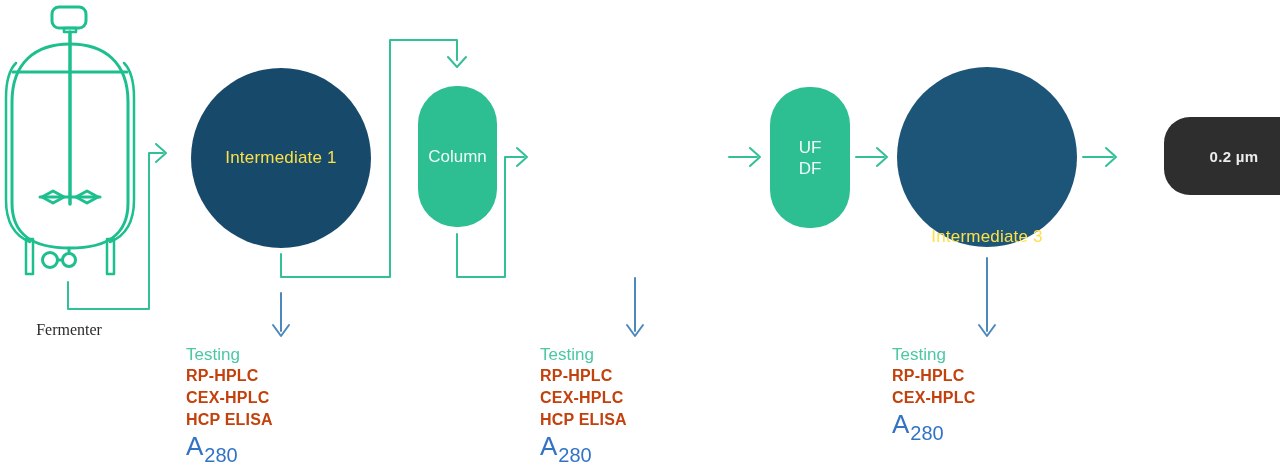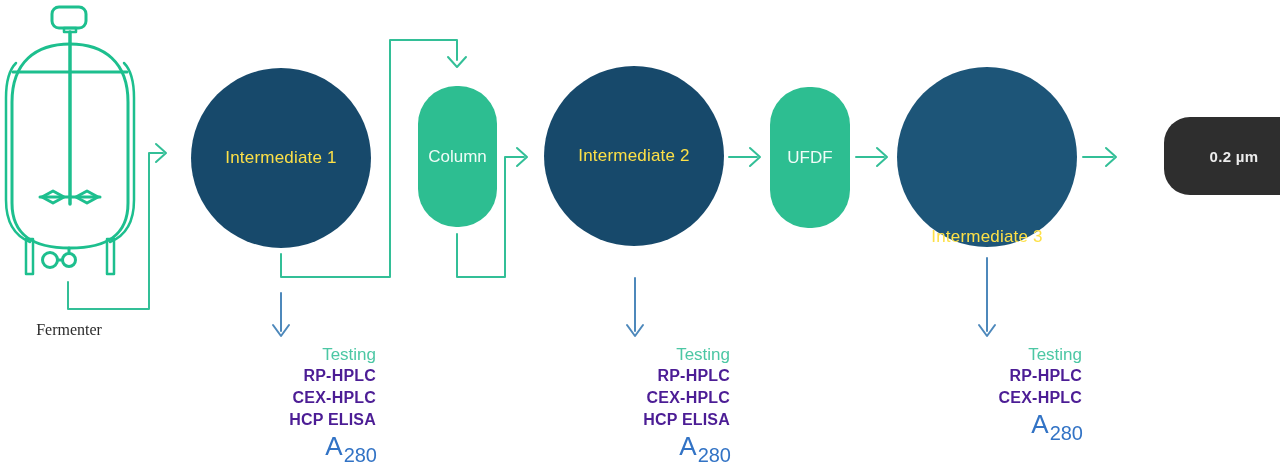--- a/index.html
+++ b/index.html
@@ -47,21 +47,21 @@
   #node-intermediate-3 { left: 897px; top: 67px; align-items: flex-end; }
 
   .pill {
     background: var(--shape-green, #2dbe91);
     color: #effcf7;
     font-size: 17px;
     border-radius: 38px;
   }
   #node-column { left: 418px; top: 86px; width: 79px; height: 141px; }
   #node-ufdf   { left: 770px; top: 87px; width: 80px; height: 141px;
-                 flex-direction: row; line-height: 21px; }
+                 flex-direction: column; line-height: 21px; }
 
   .filter-box {
     left: 1128px; top: 117px;
     width: 140px; height: 78px;
     border-radius: 26px;
     background: var(--filter-dark, #2e2e2e);
     color: #ececec;
     font-size: 15px;
     font-weight: bold;
     letter-spacing: 0.3px;
@@ -76,33 +76,33 @@
     font-size: 16px;
     color: #2b2b2b;
     font-family: Liberation Serif, serif;
   }
 
   
   .testing {
     position: absolute;
     top: 344px;
     width: 190px;
-    text-align: right;
+    text-align: left;
   }
   #testing-block-1 { left: 186px; }
   #testing-block-2 { left: 540px; }
   #testing-block-3 { left: 892px; }
 
   .testing-title {
     color: var(--testing-title-teal, #4cc7a4);
     font-size: 17px;
     line-height: 21px;
   }
   .test-line {
-    color: #4c1d95;
+    color: #c2410c;
     font-size: 16px;
     font-weight: bold;
     line-height: 22px;
     letter-spacing: 0.2px;
   }
   .absorbance {
     color: var(--absorbance-blue, #3273c5);
     line-height: 28px;
     margin-top: 1px;
   }
@@ -188,23 +188,20 @@
   </svg>
 
   <div class="node circle" id="node-intermediate-1">
     <span>Intermediate 1</span>
   </div>
 
   <div class="node pill" id="node-column">
     <span>Column</span>
   </div>
 
-  <div class="node circle" id="node-intermediate-2">
-    <span>Intermediate 2</span>
-  </div>
 
   <div class="node pill" id="node-ufdf">
     <span>UF</span>
     <span>DF</span>
   </div>
 
   <div class="node circle light" id="node-intermediate-3">
     <span>Intermediate 3</span>
   </div>
 

